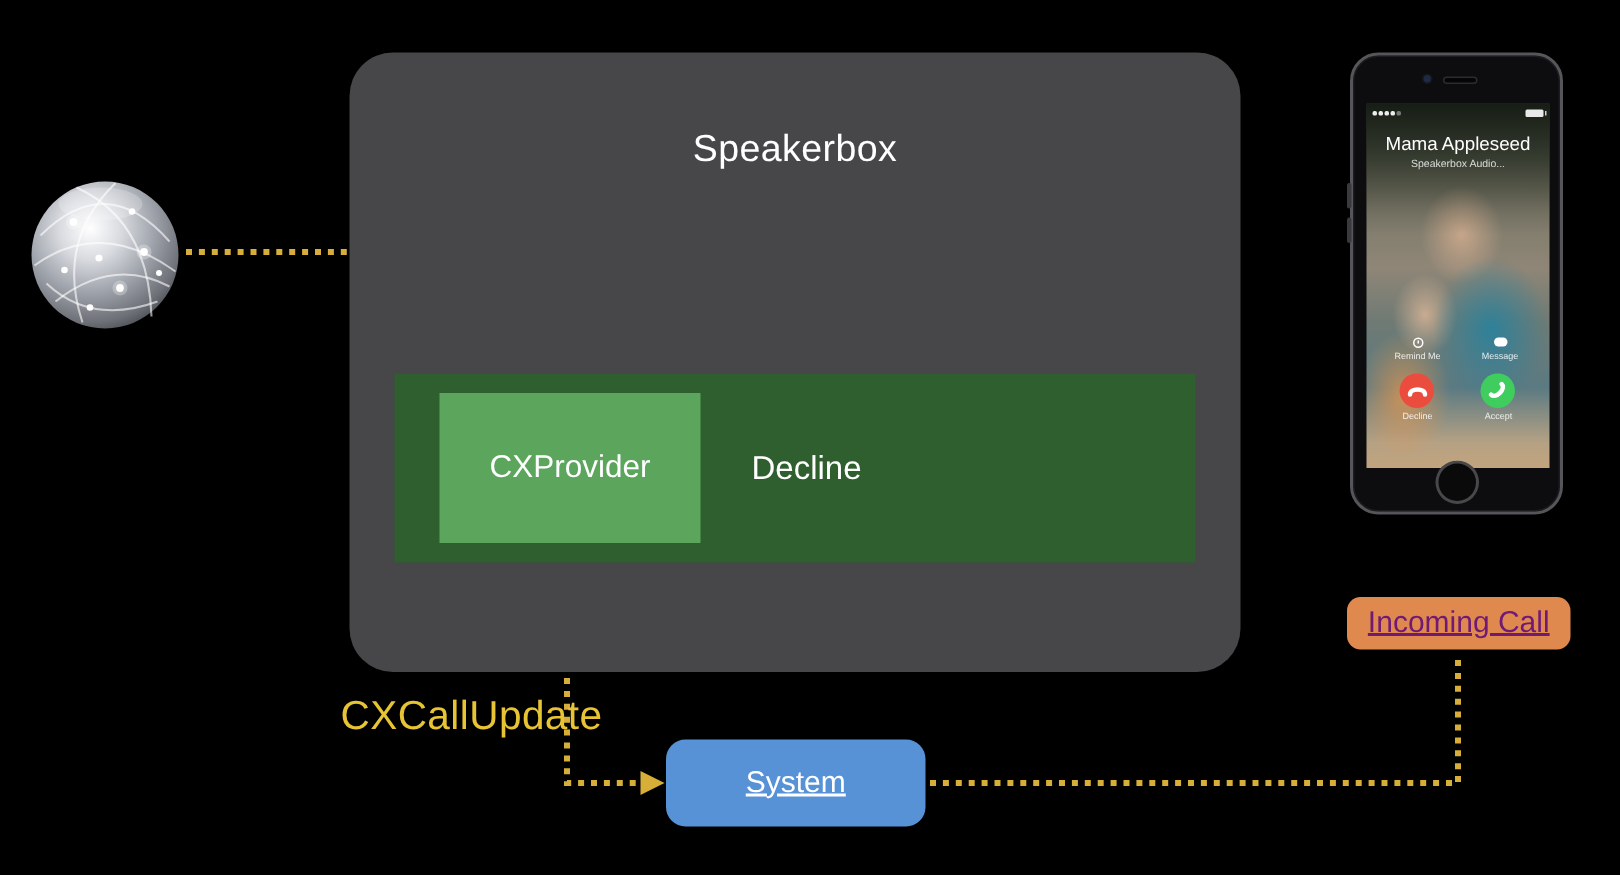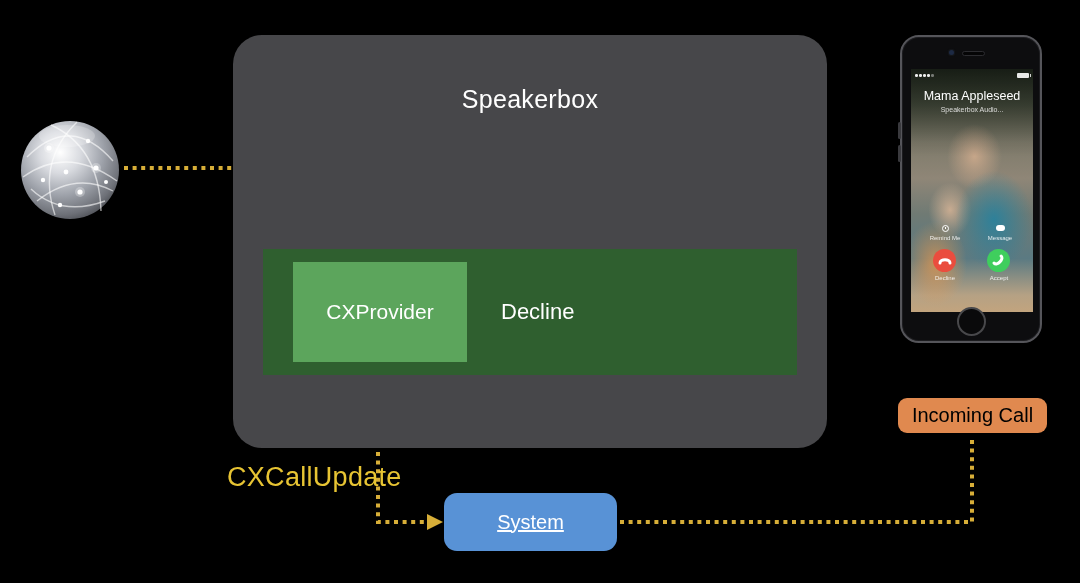--- a/index.html
+++ b/index.html
@@ -34,21 +34,21 @@
     color:#fff;font-size:22px;}
 
   
   .cxcallupdate{position:absolute;left:199px;top:462px;color:var(--cxcallupdate-text);
     font-size:27px;font-weight:400;letter-spacing:.3px;margin-left:28px;}
   .system-box{position:absolute;left:444px;top:493px;width:173px;height:58px;background:var(--system);
     border-radius:13px;display:flex;align-items:center;justify-content:center;color:#fff;font-size:20px;text-decoration:underline;}
   .system-ui{position:absolute;left:873px;top:351px;width:200px;text-align:center;
     color:#f0f0f0;font-size:27px;font-weight:400;}
   .incoming-badge{position:absolute;left:898px;top:398px;width:149px;height:35px;background:var(--incoming-call);
-    border-radius:9px;display:flex;align-items:center;justify-content:center;color:#000000;font-size:20px;}
+    border-radius:9px;display:flex;align-items:center;justify-content:center;color:#701a75;font-size:20px;text-decoration:underline;}
 
   
   .phone{position:absolute;left:900px;top:35px;width:142px;height:308px;background:#0d0d0f;
     border:2px solid #55555a;border-radius:19px;box-shadow:inset 0 0 0 1px #1c1c1f;}
   .phone-side-btn{position:absolute;left:-4px;width:3px;height:17px;background:#3a3a3e;border-radius:2px;}
   .phone-camera{position:absolute;left:47px;top:13px;width:5px;height:5px;border-radius:50%;
     background:#1d2a44;box-shadow:0 0 1px 1px #16181c;}
   .phone-earpiece{position:absolute;left:60px;top:14px;width:23px;height:5px;border-radius:3px;
     background:#050506;border:1px solid #2c2c30;}
   .phone-screen{position:absolute;left:9px;top:32px;width:122px;height:243px;overflow:hidden;

